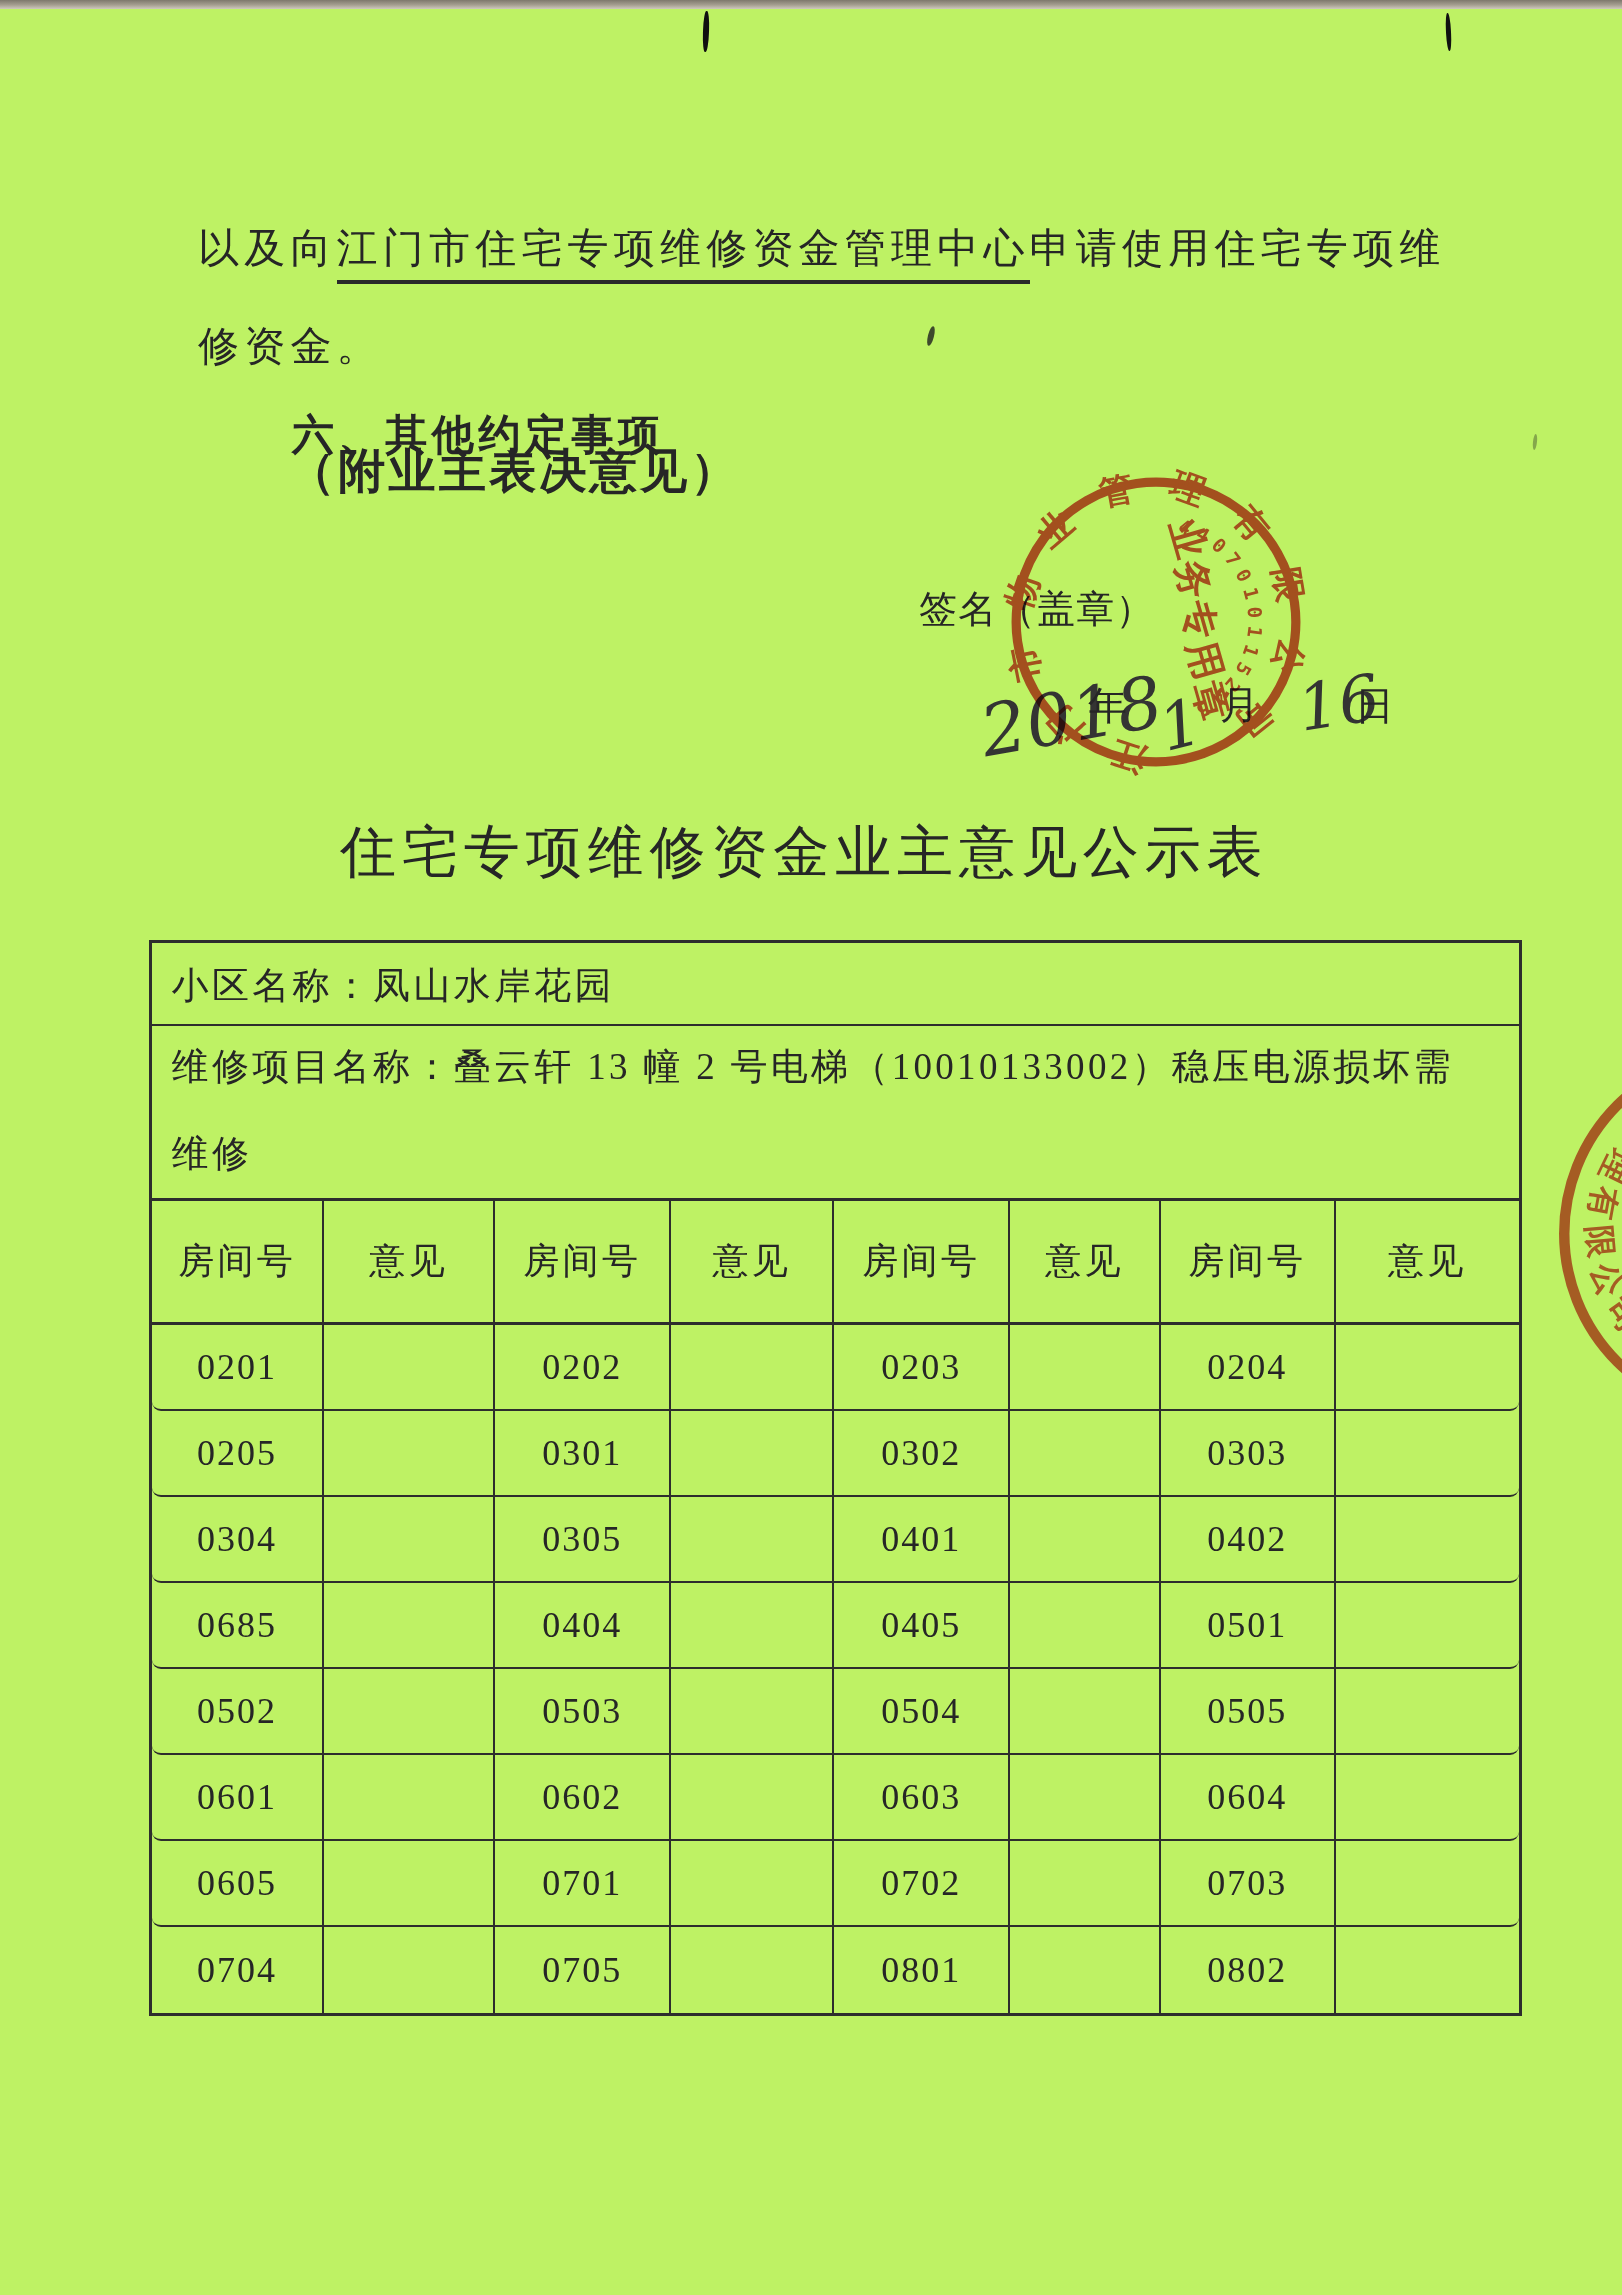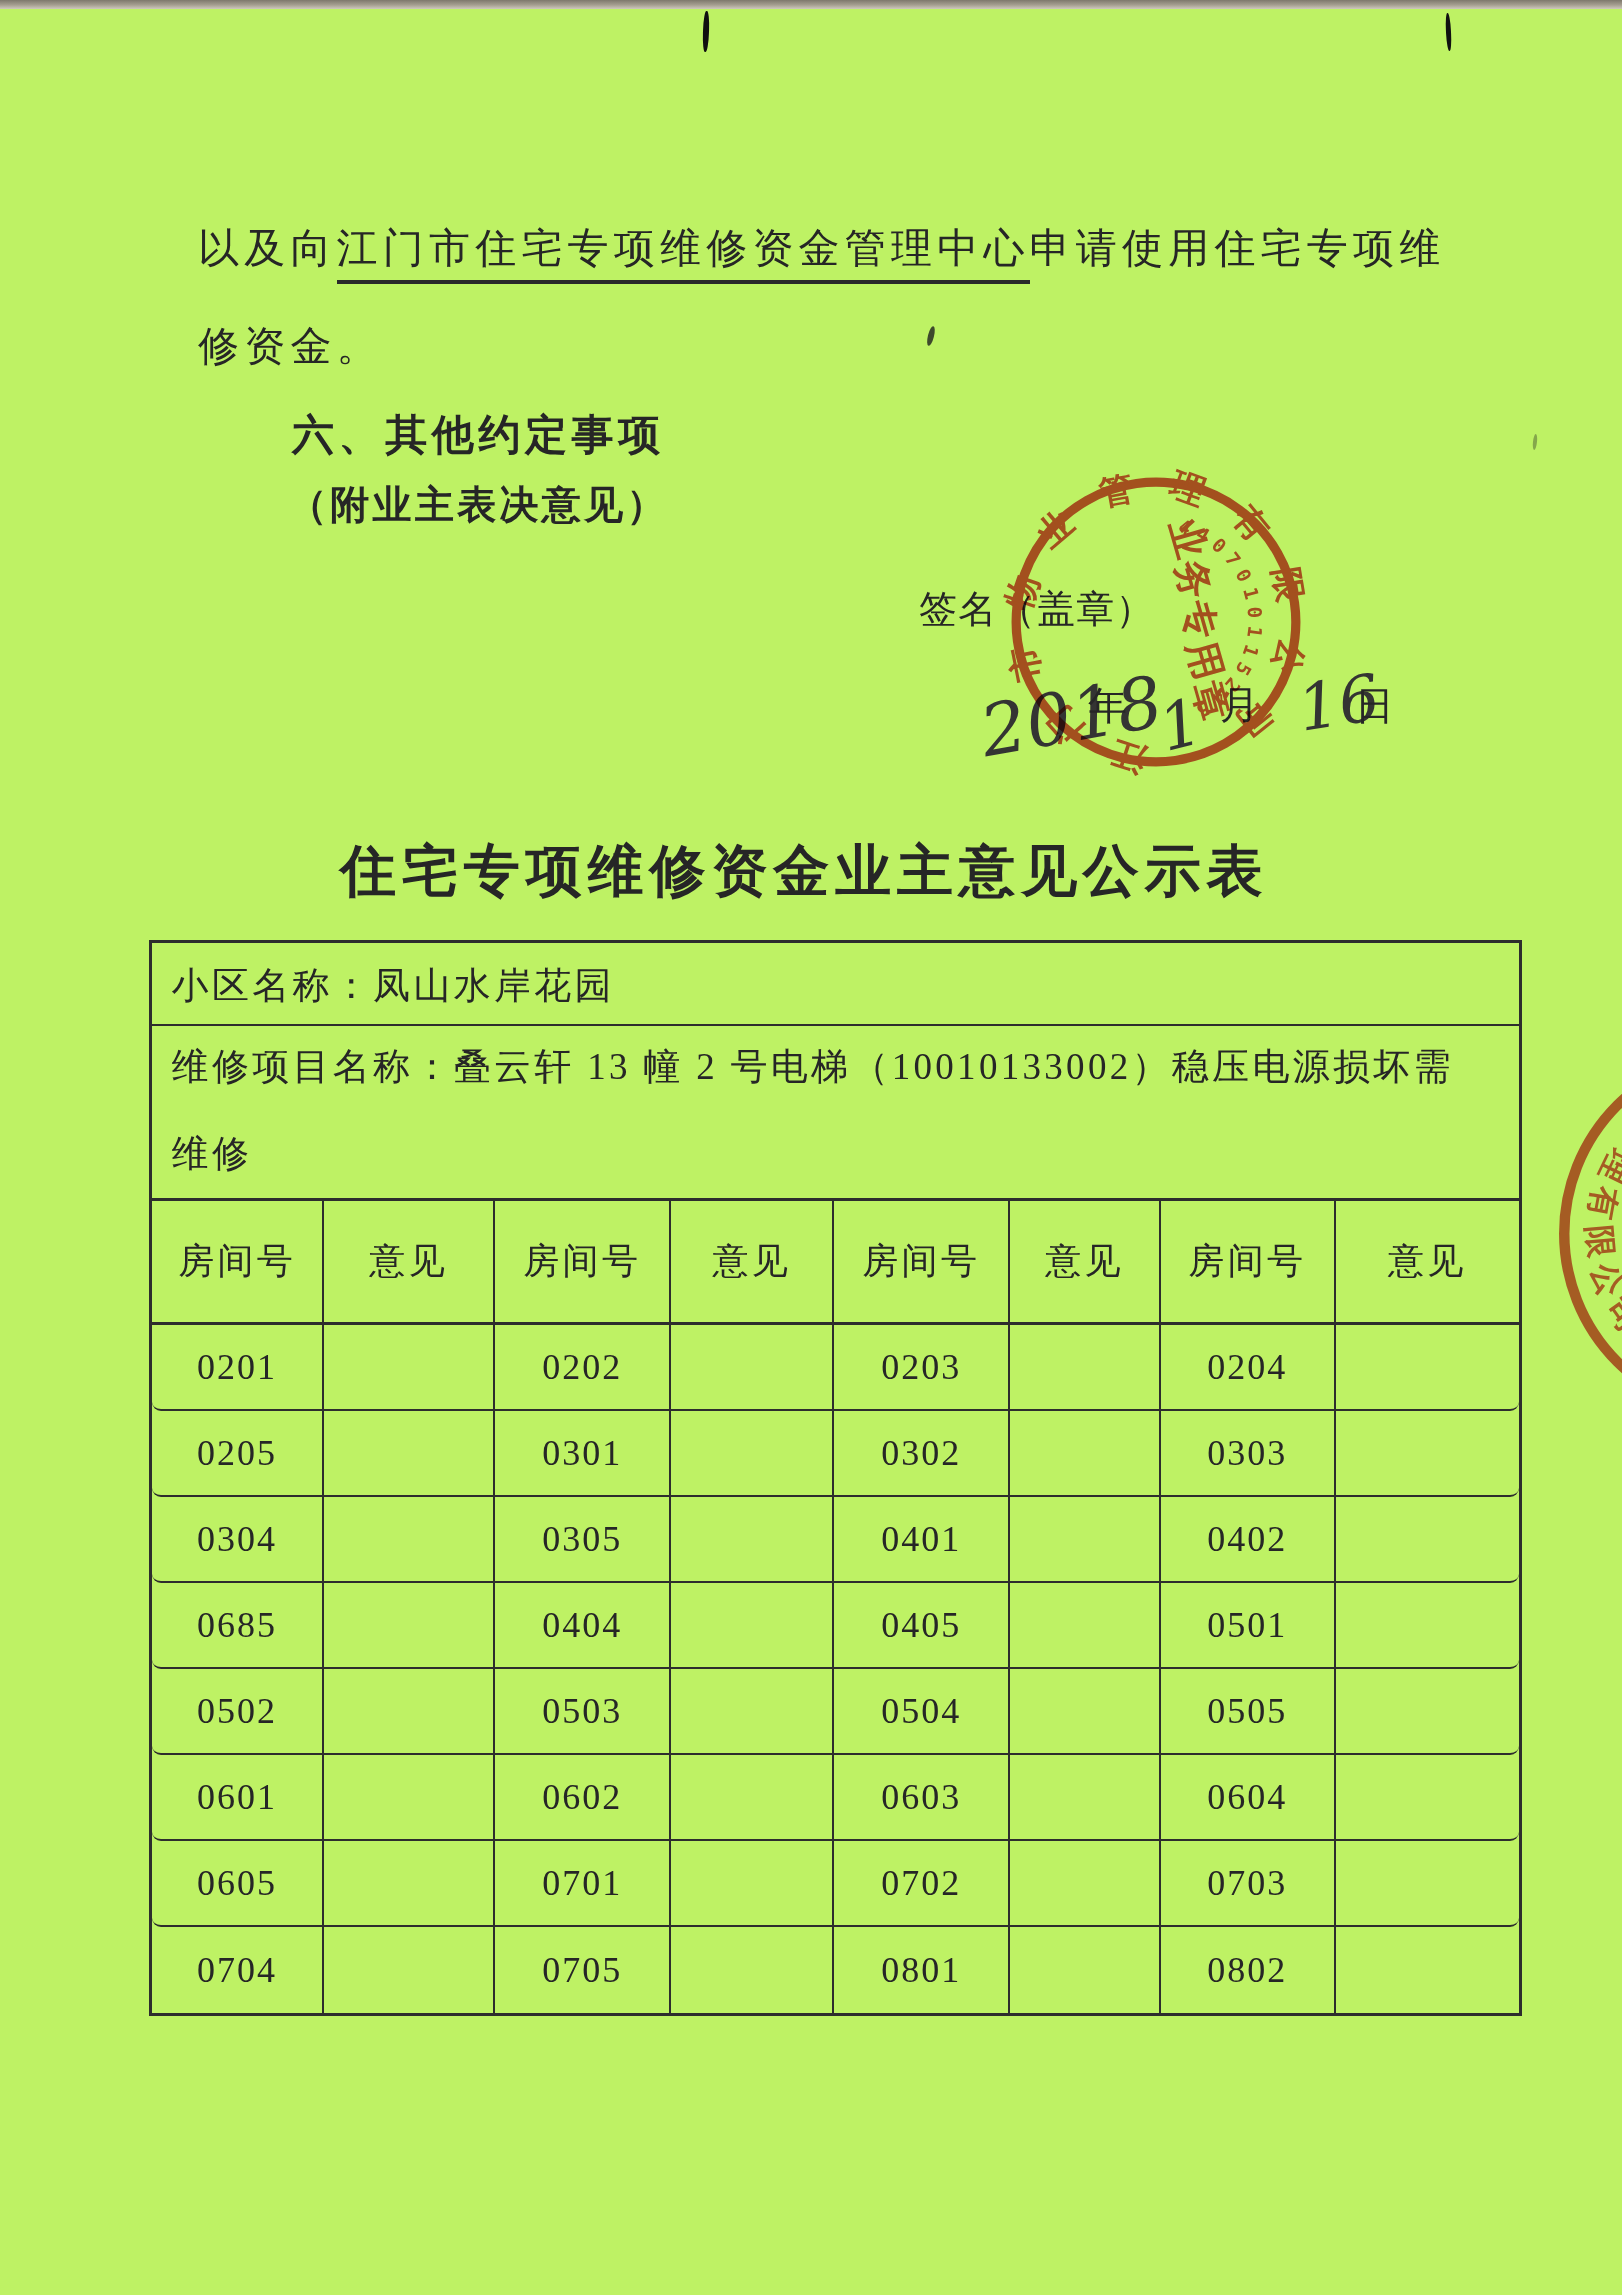--- a/index.html
+++ b/index.html
@@ -19,21 +19,21 @@
   .speck { position:absolute; background:#1e1e1e; border-radius:50%; }
   .speck-1 { left:928px; top:326px; width:5.9px; height:19.6px; transform:rotate(14deg); opacity:.8; }
   .speck-2 { left:1533px; top:434px; width:3.9px; height:15.7px; transform:rotate(6deg); opacity:.35; }
 
   .txt { position:absolute; white-space:nowrap; }
   .para { font-size:41px; letter-spacing:5.2px; }
   .para-1 { left:198px; top:221px; }
   .para-2 { left:198px; top:319px; }
   .underlined { border-bottom:4.6px solid #2a2a2a; padding-bottom:9.2px; }
   .heading { left:292px; top:407px; font-size:42px; font-weight:700; letter-spacing:4.6px; }
-  .subnote { left:288px; top:478px; font-size:39px; font-weight:600; letter-spacing:3.3px; }
+  .subnote { left:288px; top:440px; font-size:47px; font-weight:600; letter-spacing:3.3px; }
 
   .sign-label { left:919px; top:584px; font-size:38px; letter-spacing:1.3px; }
   .date-unit { font-size:39px; }
   .unit-year  { left:1088px; top:679px; }
   .unit-month { left:1220px; top:678px; }
   .unit-day   { left:1355px; top:679px; }
   .hand { font-family:"DejaVu Serif",serif; font-style:italic; color:#343433; }
   .hand-year  { left:980px; top:675px; font-size:71px; transform:rotate(-10deg); letter-spacing:0.7px; }
   .hand-month { left:1160px; top:688px; font-size:64px; transform:rotate(-14deg); }
   .hand-day   { left:1298px; top:666px; font-size:64px; transform:rotate(-9deg); }
@@ -44,21 +44,21 @@
     font-family:"Liberation Serif","DejaVu Serif",serif; font-weight:600; }
   .seal-number { font-size:29px; letter-spacing:10px; fill:#d8453c;
     font-family:"DejaVu Sans Mono",monospace; font-weight:600; }
   .seal-center-char { font-size:58px; fill:#d8453c; font-weight:700;
     font-family:"Liberation Serif","DejaVu Serif",serif; }
   .partial-seal { position:absolute; left:1512px; top:1042px; width:111px; height:366px;
     mix-blend-mode:multiply; opacity:.85; }
   .partial-seal-text { font-size:50px; letter-spacing:14px; fill:#d8453c; font-weight:600;
     font-family:"Liberation Serif","DejaVu Serif",serif; }
 
-  .doc-title { position:absolute; left:340px; top:834px; font-size:56px; font-weight:700;
+  .doc-title { position:absolute; left:340px; top:815px; font-size:56px; font-weight:400;
     letter-spacing:5.9px; white-space:nowrap; }
 
   .main-table { position:absolute; left:149px; top:940px; width:1373px;
     border:3.3px solid #2d2d2d; box-sizing:border-box; }
   .t-row { display:grid;
     grid-template-columns:12.6% 12.5% 12.9% 11.9% 12.9% 11% 12.8% 13.4%;
     box-sizing:border-box; }
   .t-merged { display:block; box-sizing:border-box; }
   .row-community { height:83px; border-bottom:2.6px solid #2d2d2d;
     font-size:37px; letter-spacing:3.3px; padding:18.3px 0 0 19.6px; }

